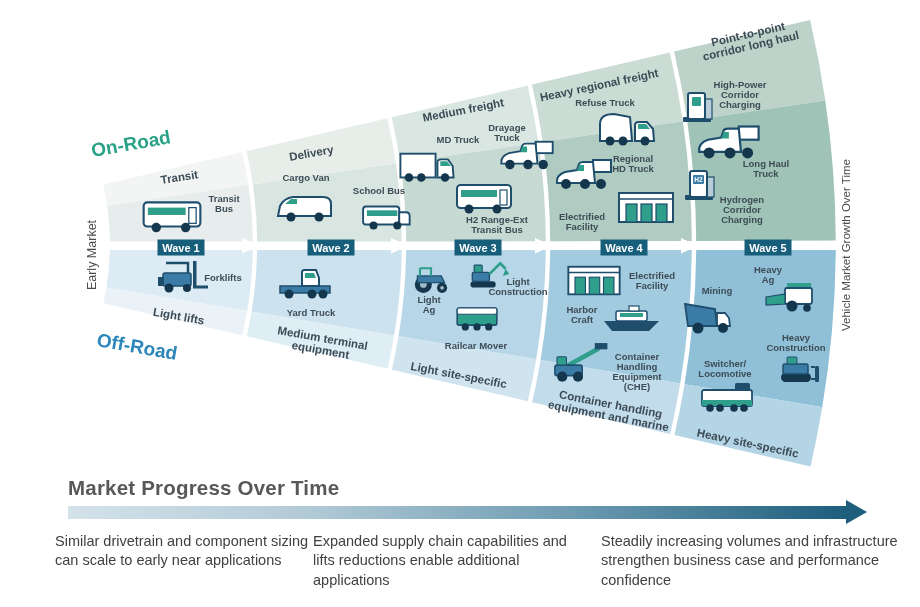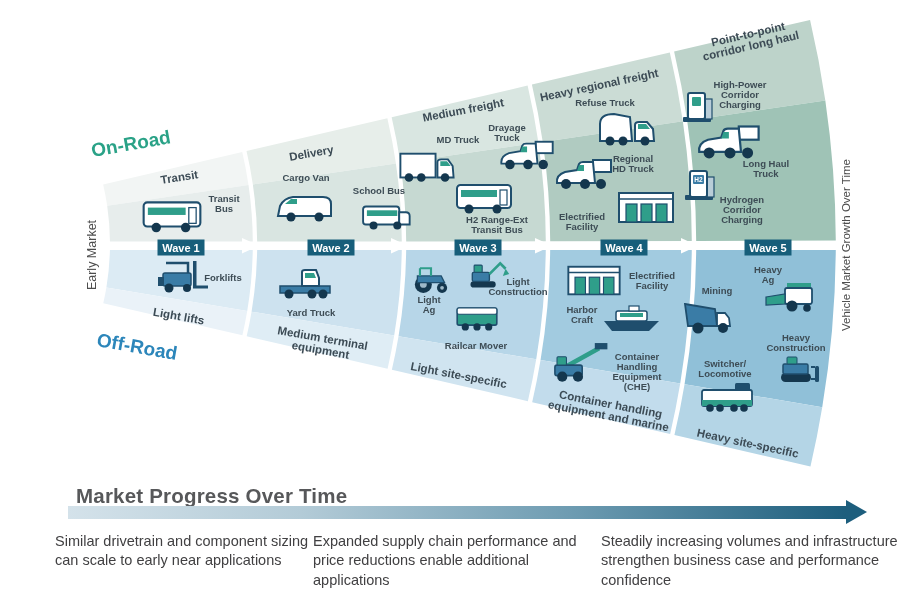--- a/index.html
+++ b/index.html
@@ -1,20 +1,20 @@
 <!DOCTYPE html>
 <html><head>
 <meta charset="utf-8">
 <style>
   html,body{margin:0;padding:0;background:#fff;}
   body{font-family:"Liberation Sans","DejaVu Sans",sans-serif;}
   .page{position:relative;width:920px;height:607px;background:#fff;overflow:hidden;}
   #fan{position:absolute;left:0;top:0;}
   .footer{position:absolute;left:0;top:468px;width:920px;height:139px;}
-  .footer h2{position:absolute;left:68px;top:8px;margin:8px;font-size:20.5px;font-weight:bold;
+  .footer h2{position:absolute;left:68px;top:8px;margin:0;font-size:20.5px;font-weight:bold;
              color:#57585a;letter-spacing:.2px;}
   .arrowbar{position:absolute;left:68px;top:38px;width:778px;height:13px;
             background:linear-gradient(90deg,#d4e2ea 0%,#b3cbd7 30%,#6d9bb1 65%,#1d5e7d 100%);}
   .arrowbar .head{position:absolute;right:-21px;top:-6px;width:0;height:0;
             border-left:21px solid #1d5e7d;border-top:12.5px solid transparent;
             border-bottom:12.5px solid transparent;}
   .notes p{position:absolute;margin:0;font-size:14.5px;line-height:1.33;color:#414042;top:64px;}
   .note-1{left:55px;width:258px;}
   .note-2{left:313px;width:272px;}
   .note-3{left:601px;width:322px;}
@@ -286,17 +286,17 @@
       <text x="850" y="245" transform="rotate(-90 850 245)" font-size="11.5" fill="#4d4d4d" text-anchor="middle">Vehicle Market Growth Over Time</text>
     </svg>
 
   <div class="footer">
     <h2>Market Progress Over Time</h2>
     <div class="arrowbar">
       <span class="head"></span>
     </div>
     <div class="notes">
       <p class="note-1">Similar drivetrain and component sizing can scale to early near applications</p>
-      <p class="note-2">Expanded supply chain performance and price reductions enable additional applications</p>
+      <p class="note-2">Expanded supply chain capabilities and lifts reductions enable additional applications</p>
       <p class="note-3">Steadily increasing volumes and infrastructure strengthen business case and performance confidence</p>
     </div>
   </div>
 </div>
 
 </body></html>

